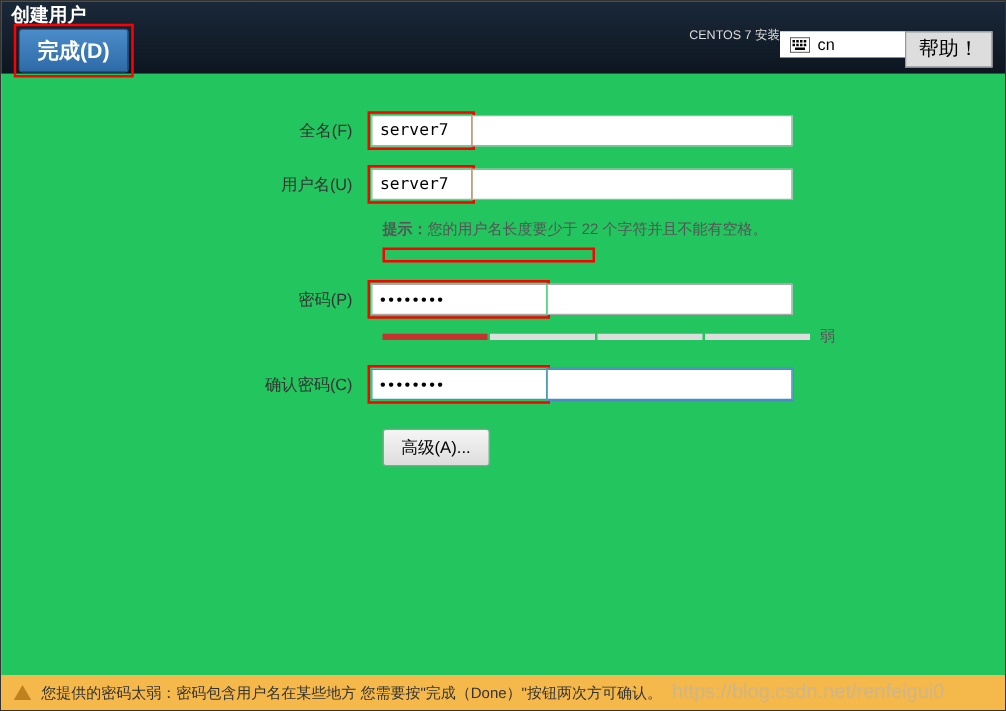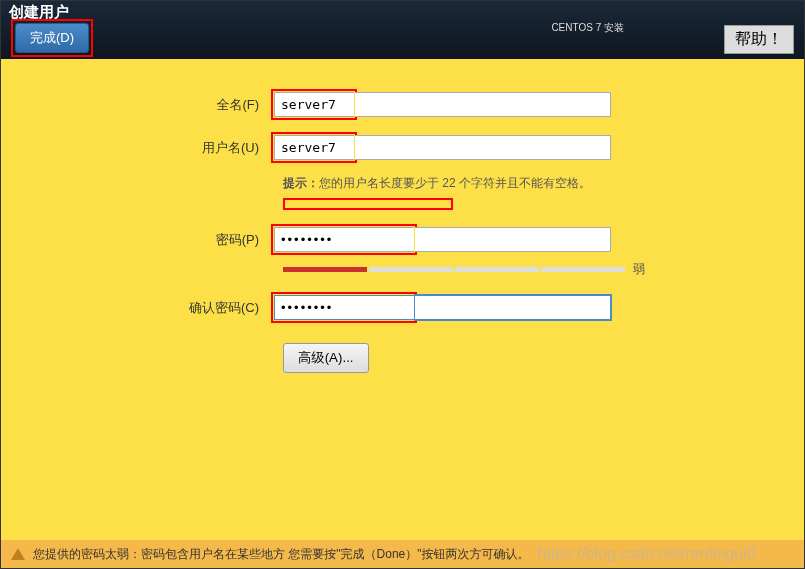--- a/index.html
+++ b/index.html
@@ -1,26 +1,26 @@
 <!DOCTYPE html>
 <html><head>
 <meta charset="utf-8">
 <style>
 * { box-sizing: border-box; margin: 0; padding: 0; }
 body { font-family: sans-serif; font-size: 13px; background: #000; width: 805px; height: 569px; overflow: hidden; }
 .window { border: 1px solid #333; width: 805px; height: 569px; background: #fff; display: flex; flex-direction: column; }
 .header { background: linear-gradient(to bottom, #1a2838, #0d1620); height: 58px; position: relative; color: #fff; }
 .header-title { position: absolute; top: 2px; left: 8px; font-size: 15px; font-weight: bold; }
 .done-btn-wrap { position: absolute; top: 18px; left: 10px; border: 2px solid #f00; padding: 2px; }
-.done-btn { background: linear-gradient(to bottom, #4a8cc9, #2e6aa8); border: 1px solid #2a5a8a; color: #fff; padding: 5px 14px; border-radius: 3px; font-size: 13px; cursor: pointer; }
+.done-btn { background: linear-gradient(to bottom, #4a8cc9, #2e6aa8); border: 1px solid #2a5a8a; color: #fff; padding: 5px 14px; border-radius: 3px; font-size: 17px; cursor: pointer; font-weight: bold; }
 .installer-title { position: absolute; top: 20px; right: 180px; color: #ddd; font-size: 10px; }
 .keyboard-ind { position: absolute; top: 24px; right: 80px; background: #fff; color: #000; padding: 3px 8px; width: 100px; display: flex; align-items: center; gap: 6px; }
 .kbd-icon { width: 16px; height: 12px; }
 .help-btn { position: absolute; top: 24px; right: 10px; background: #ddd; border: 1px solid #999; padding: 3px 10px; cursor: pointer; font-size: 16px; }
-.content { flex: 1; background: #fde047; padding: 30px 40px 10px 40px; overflow: auto; }
+.content { flex: 1; background: #22c55e; padding: 30px 40px 10px 63px; overflow: auto; }
 .form-row { display: flex; align-items: center; margin-bottom: 12px; }
 .form-label { width: 230px; text-align: right; padding-right: 12px; color: #333; }
 .input-wrap { position: relative; }
 .red-box { border: 2px solid #f00; padding: 1px; display: inline-block; }
 .text-input { width: 340px; padding: 4px 6px; border: 1px solid #aaa; font-family: monospace; font-size: 13px; background: #fff; }
 .hint-row { margin-left: 242px; color: #555; font-size: 12px; margin-bottom: 6px; }
 .hint-label { font-weight: bold; }
 .check-group { margin-left: 242px; border: 2px solid #f00; padding: 4px 6px; width: 170px; margin-bottom: 14px; }
 .check-row { display: flex; align-items: center; gap: 6px; padding: 3px 0; }
 .check-row input { cursor: pointer; }
@@ -40,20 +40,35 @@
 </head>
 <body>
 
 <div class="window">
   <div class="header">
     <div class="header-title">创建用户</div>
     <div class="done-btn-wrap">
       <button class="done-btn">完成(D)</button>
     </div>
     <div class="installer-title">CENTOS 7 安装</div>
+    <div class="keyboard-ind">
+      <svg class="kbd-icon" viewBox="0 0 16 12">
+          <rect x="0" y="0" width="16" height="12" fill="none" stroke="#000" stroke-width="1"></rect>
+          <rect x="2" y="2" width="2" height="2" fill="#000"></rect>
+          <rect x="5" y="2" width="2" height="2" fill="#000"></rect>
+          <rect x="8" y="2" width="2" height="2" fill="#000"></rect>
+          <rect x="11" y="2" width="2" height="2" fill="#000"></rect>
+          <rect x="2" y="5" width="2" height="2" fill="#000"></rect>
+          <rect x="5" y="5" width="2" height="2" fill="#000"></rect>
+          <rect x="8" y="5" width="2" height="2" fill="#000"></rect>
+          <rect x="11" y="5" width="2" height="2" fill="#000"></rect>
+          <rect x="4" y="8" width="8" height="2" fill="#000"></rect>
+        </svg>
+      <span>cn</span>
+    </div>
     <button class="help-btn">帮助！</button>
   </div>
 
   <div class="content">
 
     <div class="form-row">
       <div class="form-label">全名(F)</div>
       <div class="input-wrap">
         <span class="red-box">
           <input class="text-input" style="width: 80px; border-right: none;" value="server7">

